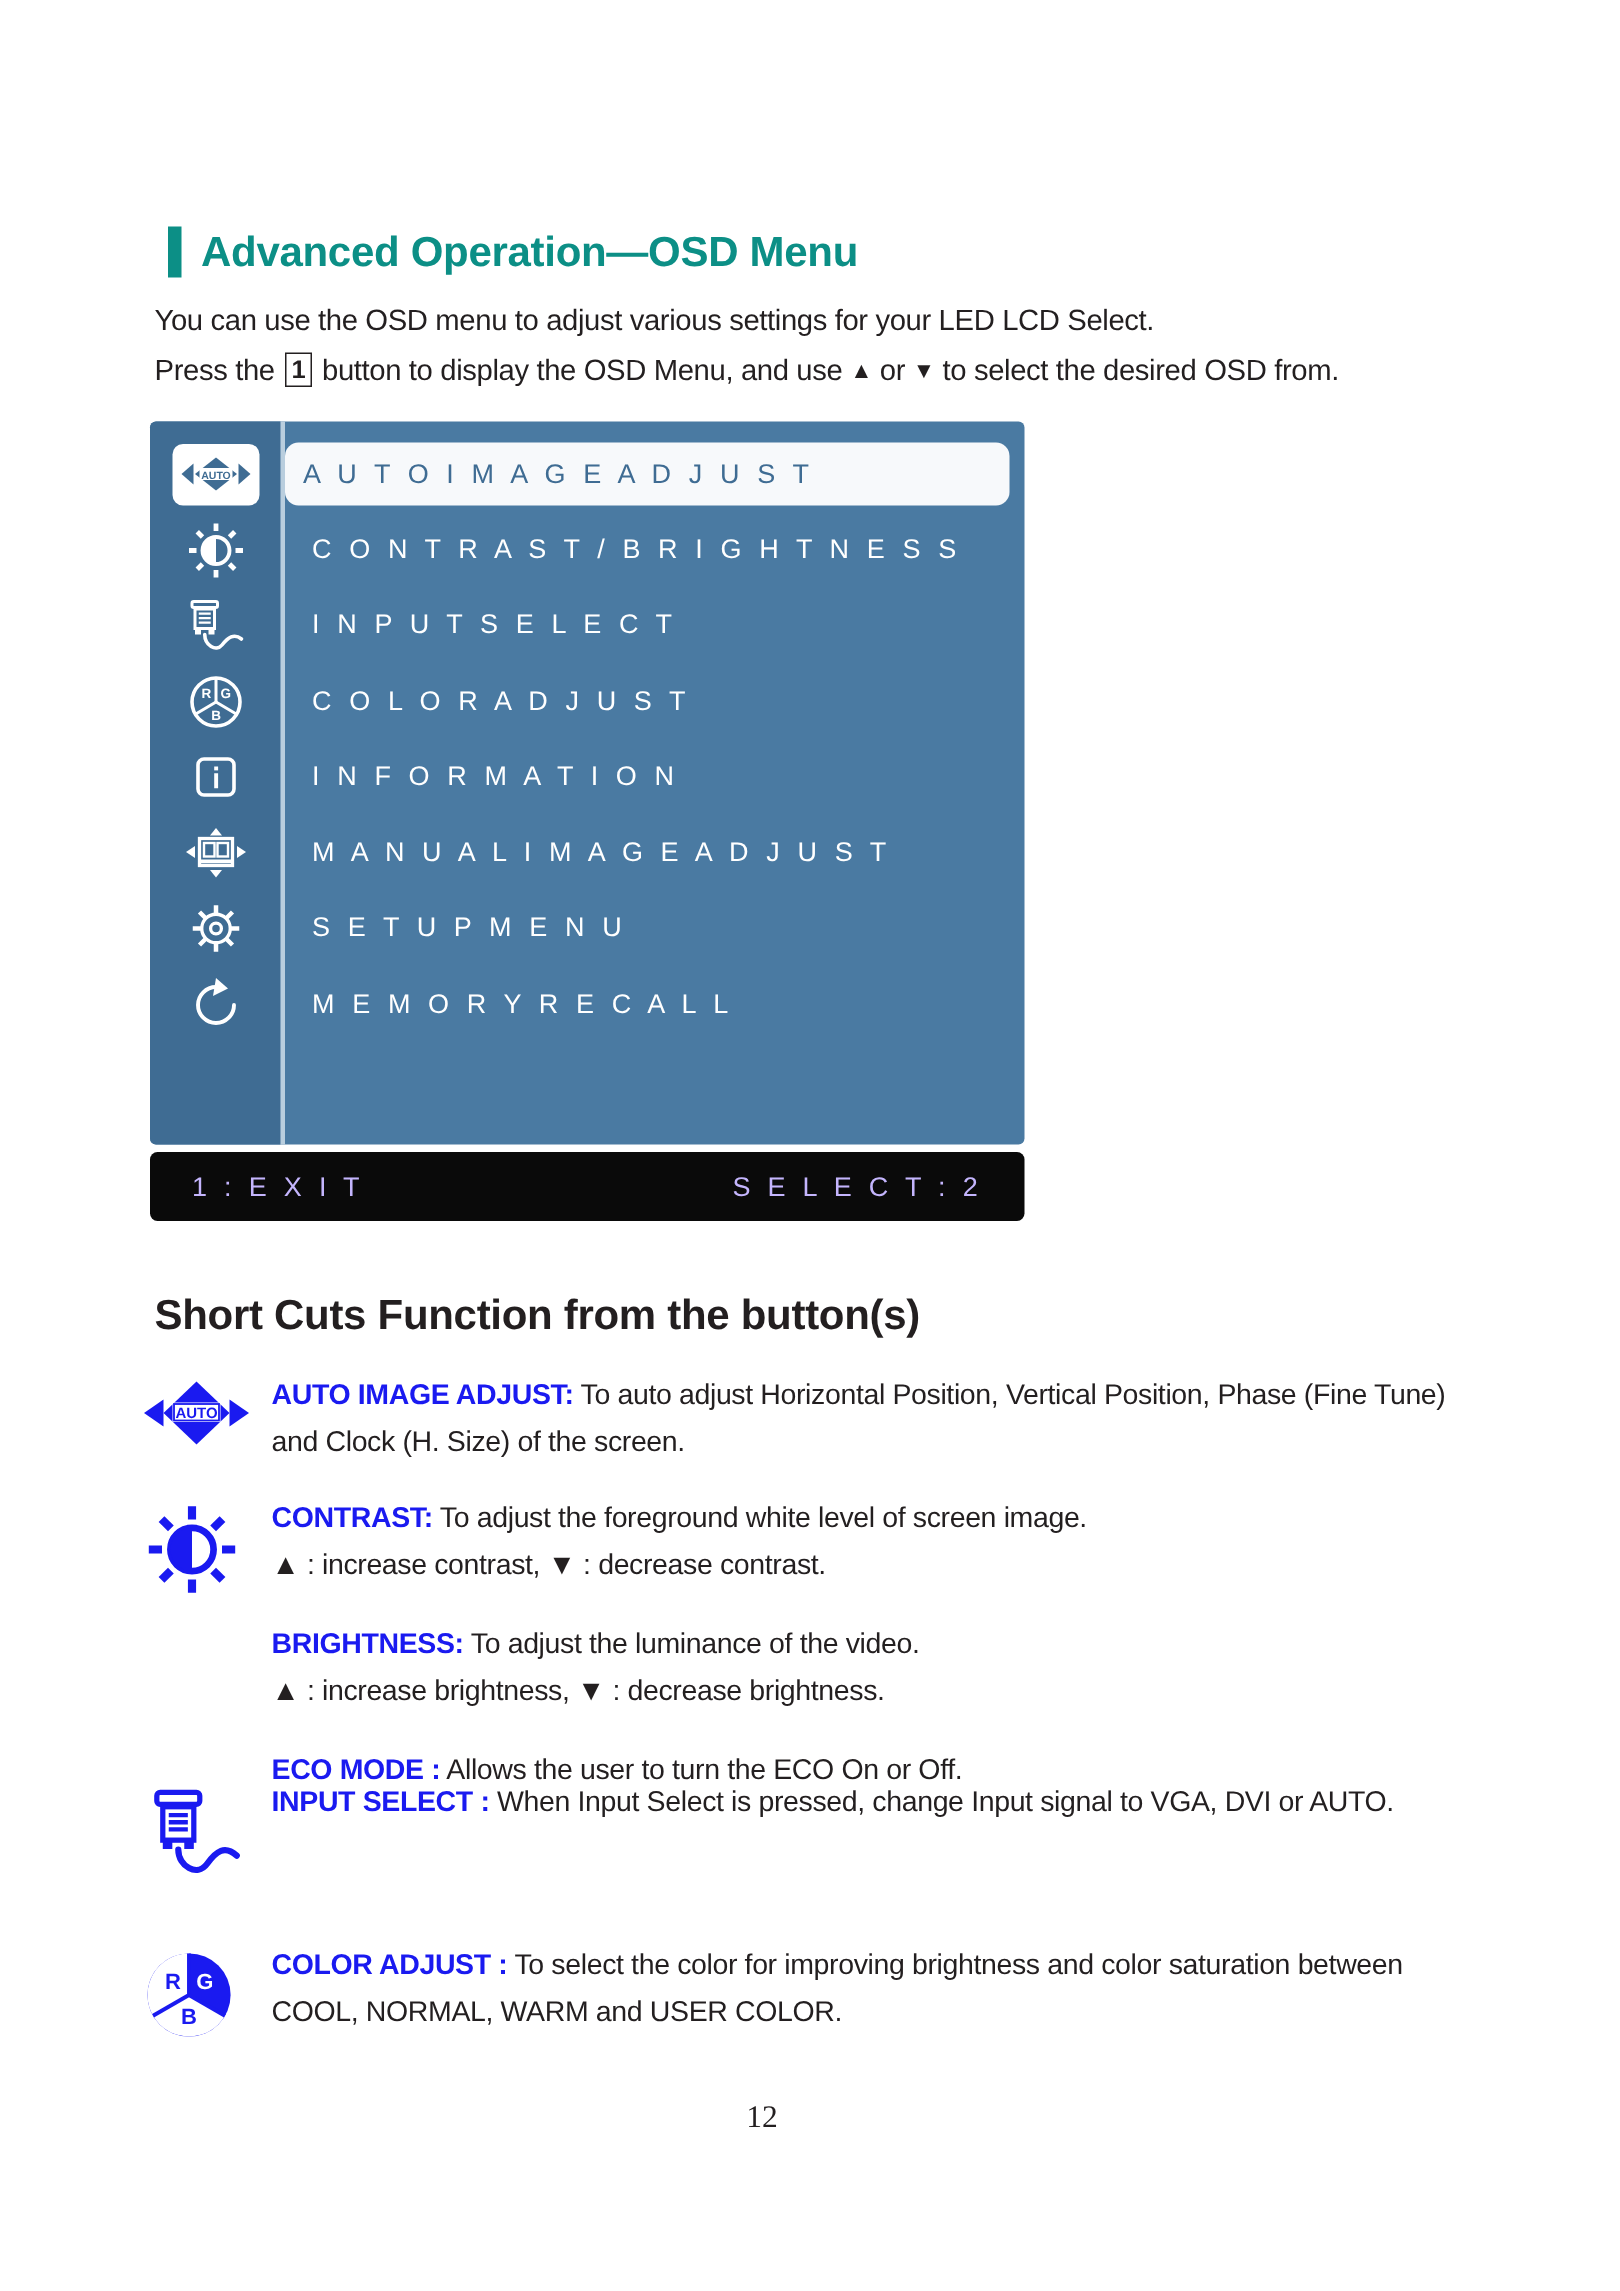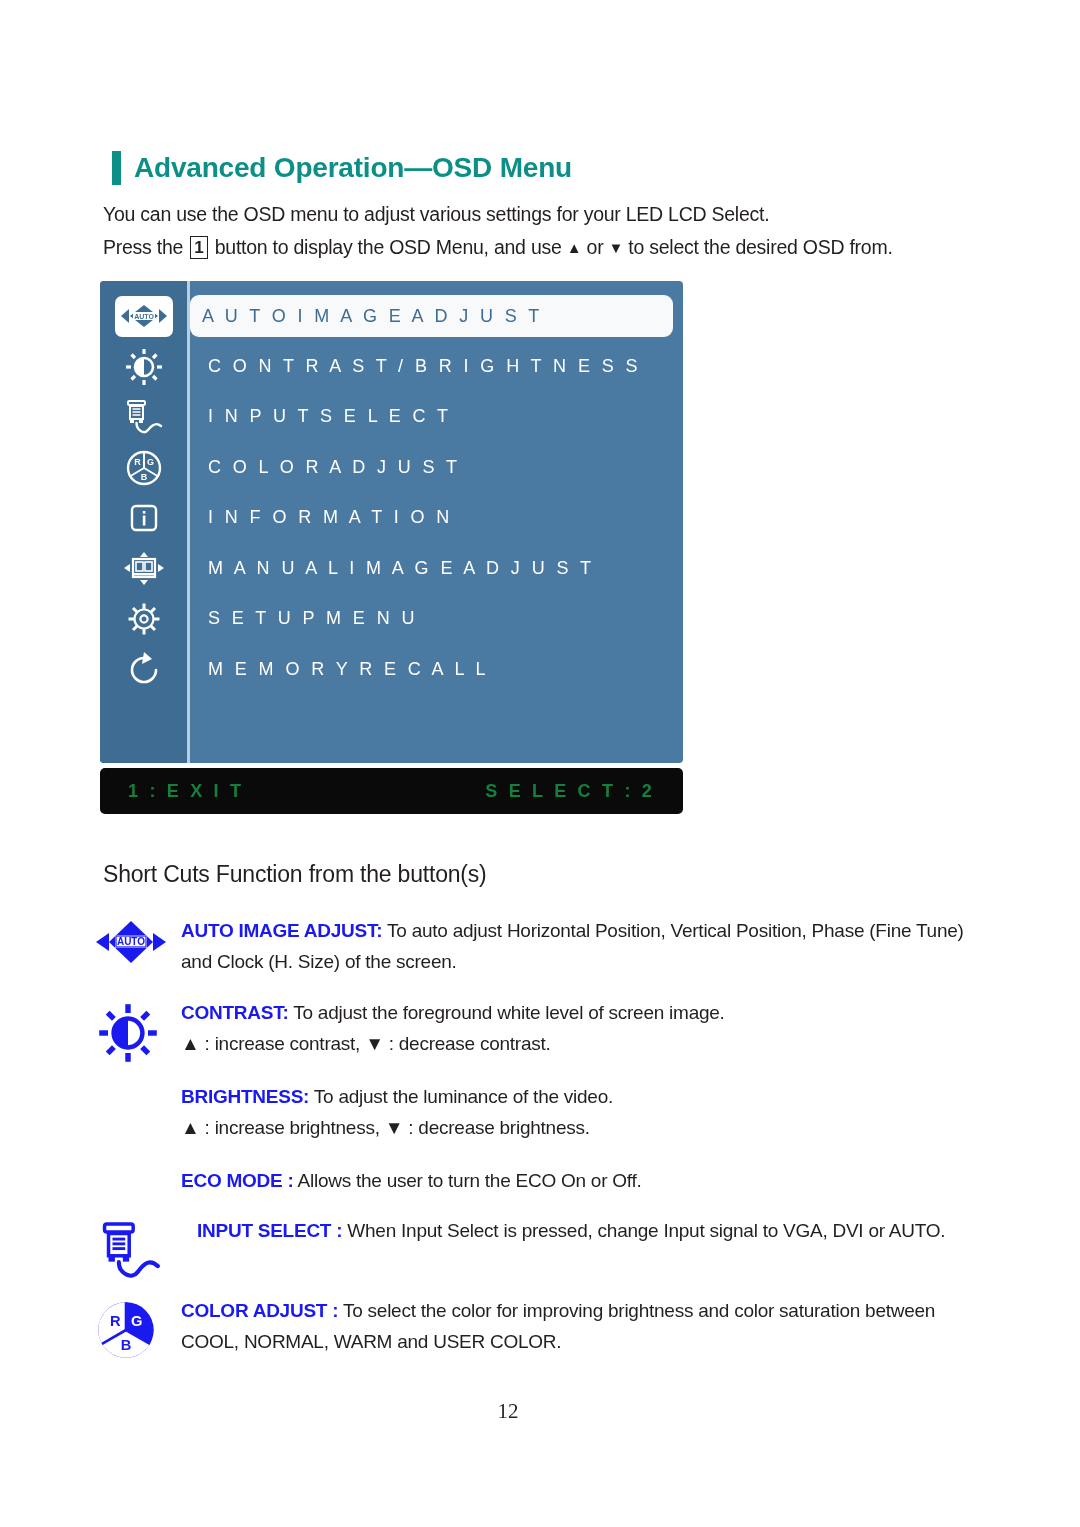--- a/index.html
+++ b/index.html
@@ -162,32 +162,32 @@
     height: 46px;
     background: #0a0a0a;
     border-radius: 5px;
     display: flex;
     align-items: center;
     justify-content: space-between;
     padding: 0 28px;
   }
   .osd-footer span {
     font-size: 18px;
-    color: #15803d;
+    color: #c4b5fd;
     letter-spacing: 3.2px;
-    font-weight: 700;
+    font-weight: 400;
   }
 
   
   .subheading {
     position: absolute;
     left: 103px;
     top: 861px;
-    font-size: 23px;
-    font-weight: normal;
+    font-size: 28px;
+    font-weight: bold;
     color: #231f20;
     letter-spacing: -0.2px;
   }
 
   
   .shortcut {
     position: absolute;
     left: 95px;
     width: 900px;
     display: flex;
@@ -428,21 +428,21 @@
       <p><span class="lbl">CONTRAST:</span><span> To adjust the foreground white level of screen image.</span></p>
       <p>▲ : increase contrast, ▼ : decrease contrast.</p>
       <span class="gap"></span>
       <p><span class="lbl">BRIGHTNESS:</span><span> To adjust the luminance of the video.</span></p>
       <p>▲ : increase brightness, ▼ : decrease brightness.</p>
       <span class="gap"></span>
       <p><span class="lbl">ECO MODE :</span><span> Allows the user to turn the ECO On or Off.</span></p>
     </div>
   </div>
 
-  <div class="shortcut" style="top:1215px;gap:16px;">
+  <div class="shortcut" style="top:1186px;">
     <div class="sc-icon">
       <svg width="70" height="64" viewBox="0 0 44 40">
         <rect x="6" y="3" width="18" height="5" rx="1.4" fill="none" stroke="#1a1af0" stroke-width="2.2"></rect>
         <rect x="8.5" y="9" width="13" height="14" fill="none" stroke="#1a1af0" stroke-width="2.2"></rect>
         <line x1="11" y1="12.5" x2="19" y2="12.5" stroke="#1a1af0" stroke-width="1.8"></line>
         <line x1="11" y1="15.5" x2="19" y2="15.5" stroke="#1a1af0" stroke-width="1.8"></line>
         <line x1="11" y1="18.5" x2="19" y2="18.5" stroke="#1a1af0" stroke-width="1.8"></line>
         <rect x="8.5" y="23.5" width="4" height="3.2" fill="#1a1af0"></rect>
         <rect x="17.5" y="23.5" width="4" height="3.2" fill="#1a1af0"></rect>
         <path d="M15 27 C15 34 23 38.5 27 33 C31 27.5 34.5 25 39.5 29.5" fill="none" stroke="#1a1af0" stroke-width="2.6" stroke-linecap="round"></path>

